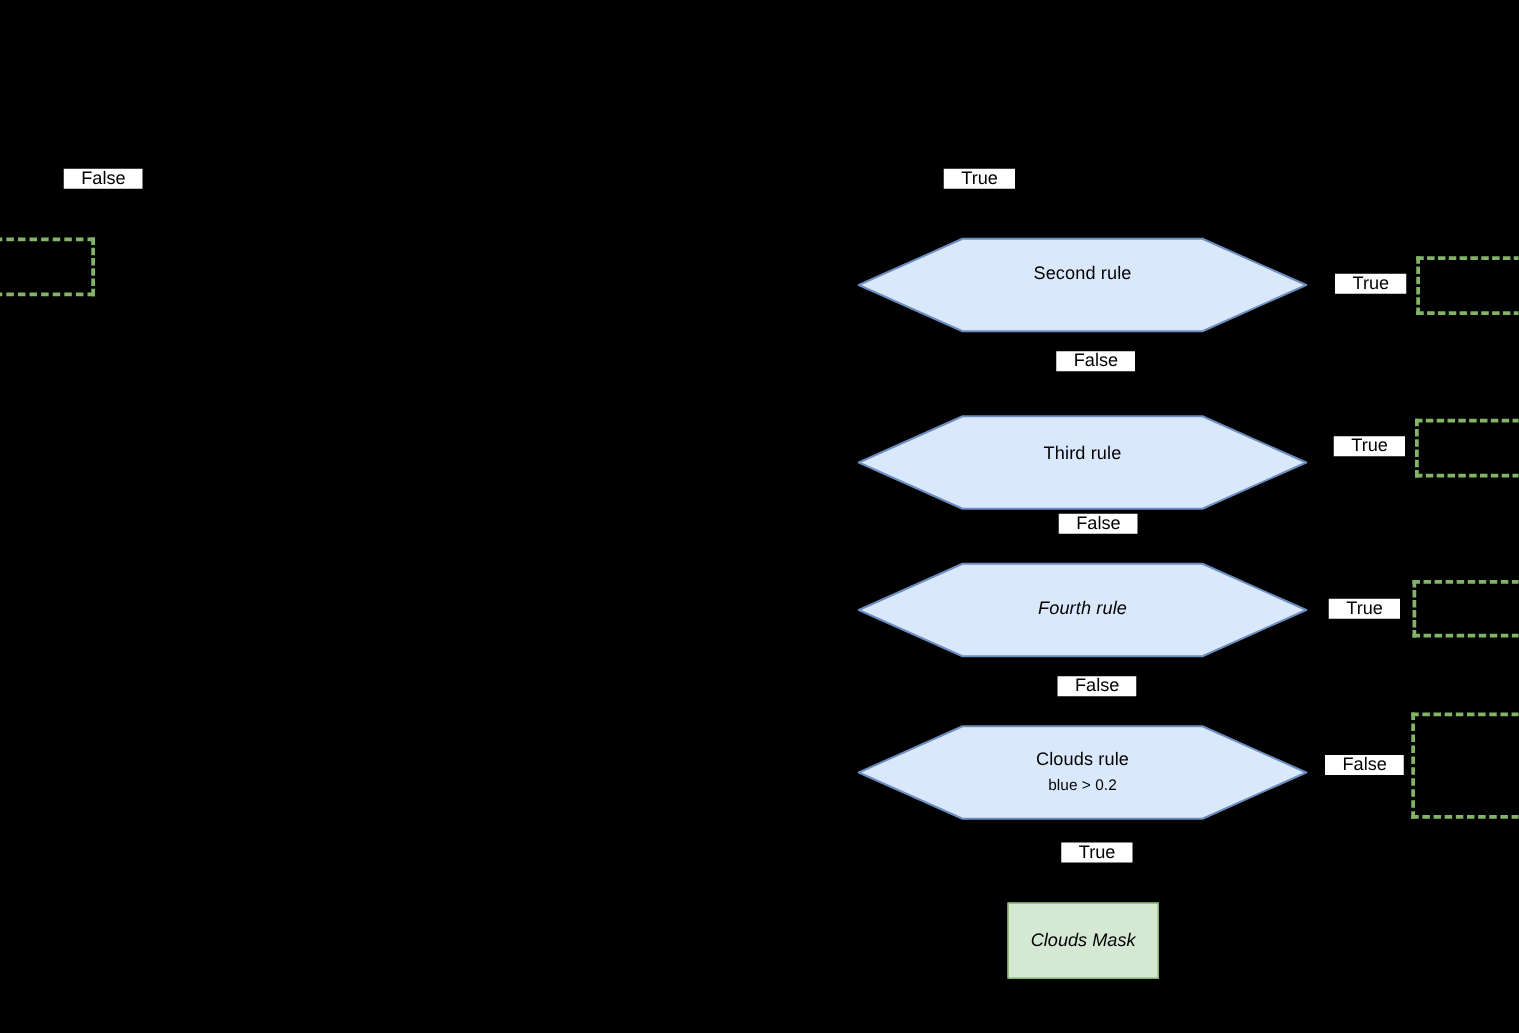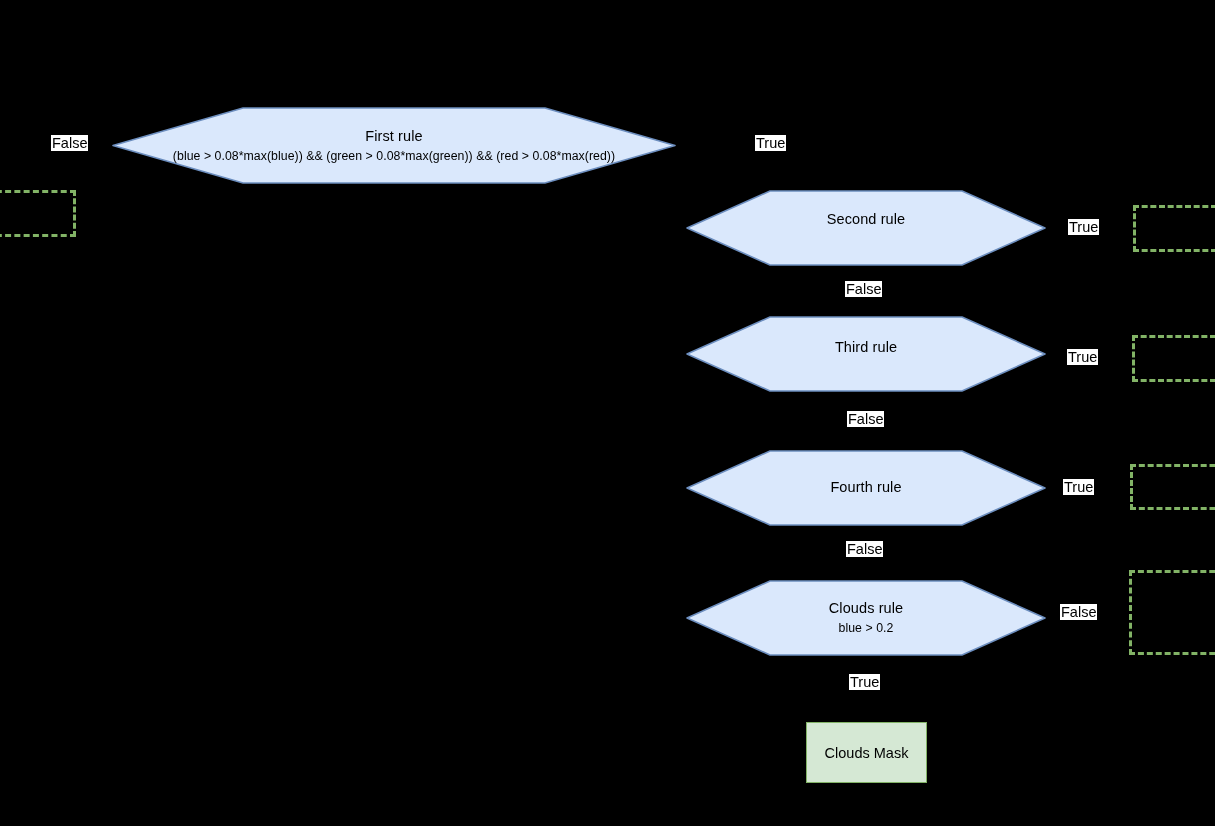--- a/index.html
+++ b/index.html
@@ -83,21 +83,21 @@
     border: 3px dashed #82b366;
   }
 
   
   .edge-label {
     position: absolute;
     background: #ffffff;
     color: #000000;
     font-size: 14.5px;
     line-height: 1.12;
-    padding: 0 1px;
+    padding: 0 14px;
     white-space: nowrap;
   }
 </style>
 </head>
 <body>
 
 <div id="canvas">
 
   <svg id="edges" viewBox="0 0 1215 826" xmlns="http://www.w3.org/2000/svg">
     <defs>
@@ -122,68 +122,59 @@
       <path d="M1046,488 L1128,488"></path>
 
       <path d="M866,524 L866,582"></path>
 
       <path d="M1046,617 L1128,613"></path>
 
       <path d="M866,653 L866,722"></path>
     </g>
   </svg>
 
-  <div class="hex" style="left:112px; top:107px; width:564px; height:77px;">
-    <svg width="564" height="77" viewBox="0 0 564 77" xmlns="http://www.w3.org/2000/svg">
-      <polygon points="131,1 433,1 563,38.5 433,76 131,76 1,38.5" fill="#dae8fc" stroke="#6c8ebf" stroke-width="1.6" stroke-linejoin="round"></polygon>
-    </svg>
-    <div class="hex-text">
-      <div class="hex-title">First rule</div>
-      <div class="hex-expr">(blue &gt; 0.08*max(blue)) &amp;&amp; (green &gt; 0.08*max(green)) &amp;&amp; (red &gt; 0.08*max(red))</div>
-    </div>
-  </div>
 
   <div class="hex" style="left:686px; top:190px; width:360px; height:60px;">
     <svg width="360" height="76" viewBox="0 0 360 76" xmlns="http://www.w3.org/2000/svg">
       <polygon points="84,1 276,1 359,38 276,75 84,75 1,38" fill="#dae8fc" stroke="#6c8ebf" stroke-width="1.6" stroke-linejoin="round"></polygon>
     </svg>
     <div class="hex-text">
       <div class="hex-title">Second rule</div>
     </div>
   </div>
 
-  <div class="hex" style="left:686px; top:316px; width:360px; height:64px;">
+  <div class="hex" style="left:686px; top:332px; width:360px; height:64px;">
     <svg width="360" height="76" viewBox="0 0 360 76" xmlns="http://www.w3.org/2000/svg">
       <polygon points="84,1 276,1 359,38 276,75 84,75 1,38" fill="#dae8fc" stroke="#6c8ebf" stroke-width="1.6" stroke-linejoin="round"></polygon>
     </svg>
     <div class="hex-text">
       <div class="hex-title">Third rule</div>
     </div>
   </div>
 
-  <div class="hex" style="left:686px; top:450px; width:360px; height:76px;">
+  <div class="hex" style="left:686px; top:450px; width:360px; height:76px;font-style:italic;">
     <svg width="360" height="76" viewBox="0 0 360 76" xmlns="http://www.w3.org/2000/svg">
       <polygon points="84,1 276,1 359,38 276,75 84,75 1,38" fill="#dae8fc" stroke="#6c8ebf" stroke-width="1.6" stroke-linejoin="round"></polygon>
     </svg>
     <div class="hex-text">
       <div class="hex-title">Fourth rule</div>
     </div>
   </div>
 
   <div class="hex" style="left:686px; top:580px; width:360px; height:76px;">
     <svg width="360" height="76" viewBox="0 0 360 76" xmlns="http://www.w3.org/2000/svg">
       <polygon points="84,1 276,1 359,38 276,75 84,75 1,38" fill="#dae8fc" stroke="#6c8ebf" stroke-width="1.6" stroke-linejoin="round"></polygon>
     </svg>
     <div class="hex-text">
       <div class="hex-title">Clouds rule</div>
       <div class="hex-expr">blue &gt; 0.2</div>
     </div>
   </div>
 
-  <div class="result-box" style="left:806px; top:722px; width:121px; height:61px;">
+  <div class="result-box" style="left:806px; top:722px; width:121px; height:61px;font-style:italic;">
     <span>Clouds Mask</span>
   </div>
 
   <div class="dashed-box" style="left:-32px; top:190px; width:108px; height:47px;"></div>
 
   <div class="dashed-box" style="left:1133px; top:205px; width:110px; height:47px;"></div>
 
   <div class="dashed-box" style="left:1132px; top:335px; width:110px; height:47px;"></div>
 
   <div class="dashed-box" style="left:1130px; top:464px; width:112px; height:46px;"></div>

